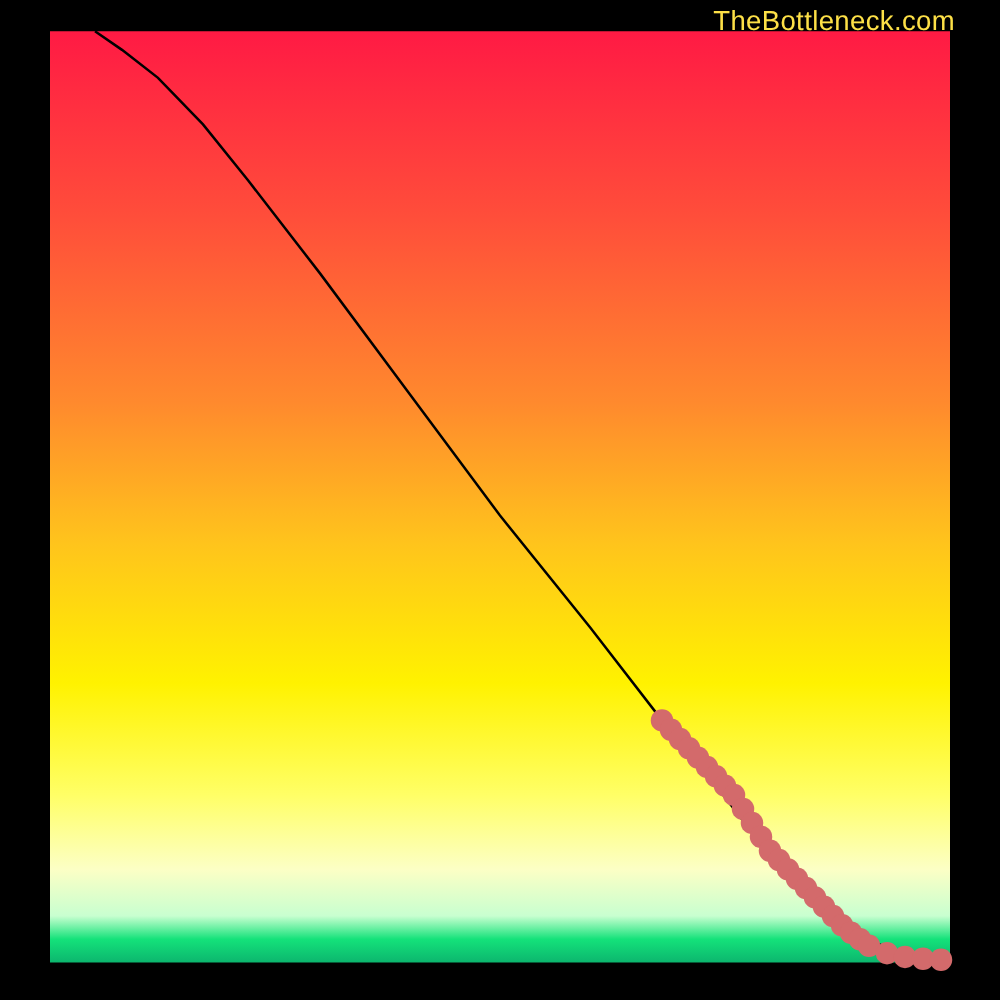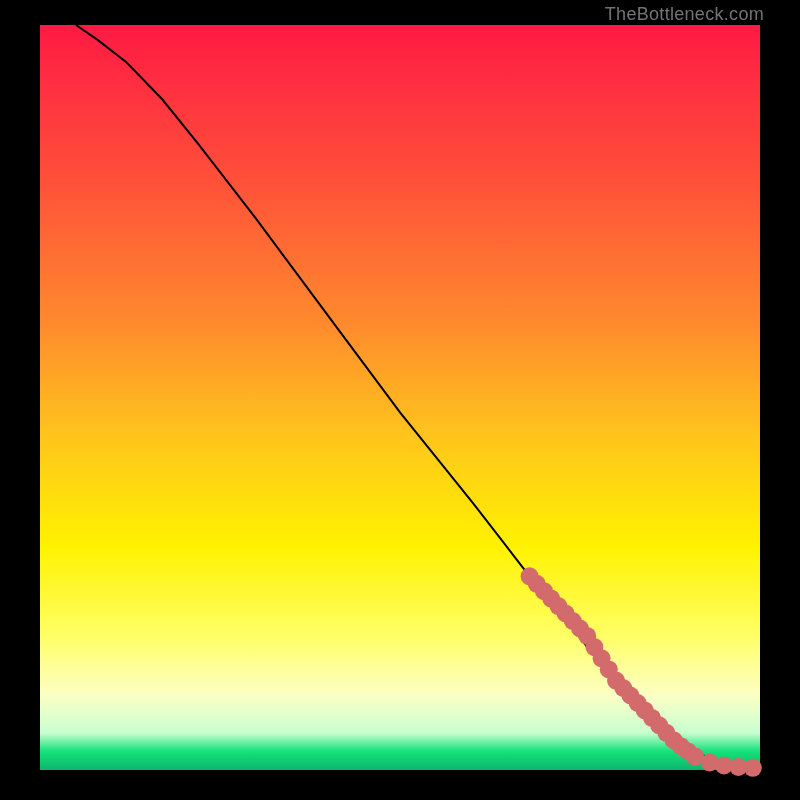--- a/index.html
+++ b/index.html
@@ -26,22 +26,22 @@
     height: 745px;
   }
   .grad {
     position: absolute;
     inset: 0;
   }
   .watermark {
     position: absolute;
     top: 4px;
     right: 36px;
-    color: #737373;
-    font-size: 18px;
+    color: #fde047;
+    font-size: 22px;
     letter-spacing: 0.3px;
   }
 
   
   svg.viz {
     position: absolute;
     left: 0;
     top: 0;
     width: 100%;
     height: 100%;

